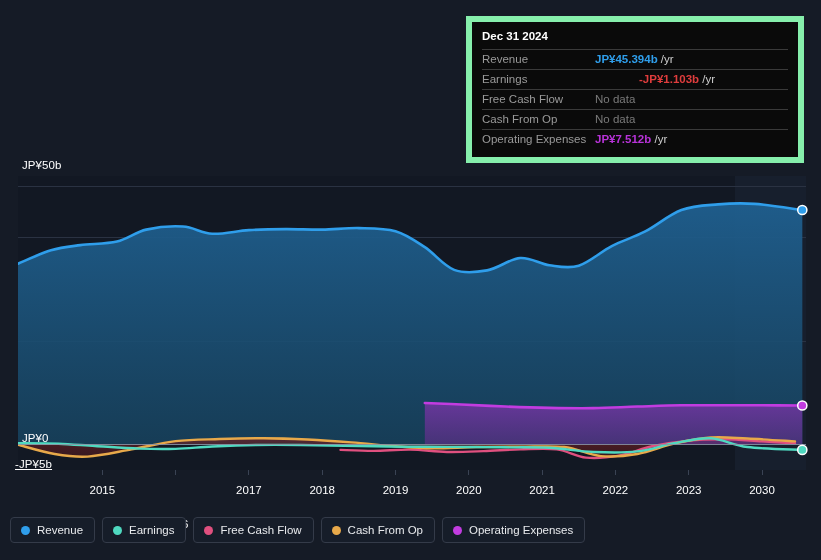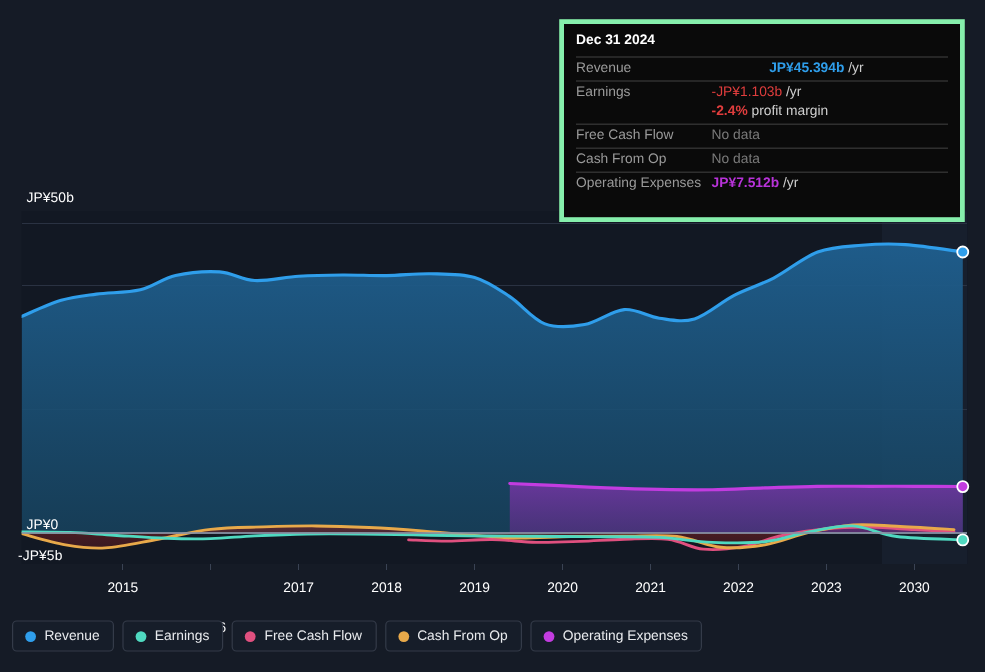--- a/index.html
+++ b/index.html
@@ -19,42 +19,42 @@
   
   .axis-label{
     position:absolute;
     font-size:11.5px;
     color:#ffffff;
     white-space:nowrap;
     letter-spacing:0.1px;
   }
   .y-top{left:22px;top:159px;text-align:right;}
   .y-zero{left:22px;top:432px;}
-  .y-neg{left:15px;top:458px;}
+  .y-neg{left:15px;top:458px;text-decoration:underline;}
 
   .x-axis{
     position:absolute;left:0;top:484px;width:665px;height:20px;
   }
   .x-tick{
     position:absolute;
     font-size:11.5px;
     color:#ffffff;
     transform:translateX(-50%);
     white-space:nowrap;
   }
 
   
   .tooltip{
     position:absolute;
     left:466px;top:16px;
     width:338px;
     background:#0a0a0a;
-    border:4px solid #86efac;
+    border:6px solid #86efac;
     box-sizing:border-box;
-    padding:7px 10px 18px 10px;
+    padding:7px 10px 8px 10px;
     font-size:11px;
   }
   .tt-title{
     font-size:11.5px;
     font-weight:bold;
     color:#ffffff;
     padding:1px 0 7px 0;
   }
   .tt-row{
     display:flex;
@@ -68,22 +68,22 @@
     width:113px;
     color:#9a9a9a;
     font-size:11.5px;
     flex:0 0 113px;
   }
   .tt-val{
     font-size:11.5px;
     color:#cfcfcf;
     white-space:nowrap;
   }
-  .v-rev{color:#2f9eeb;font-weight:bold;margin-left:48px;}
-  .v-earn{color:#e03d3d;font-weight:normal;}
+  .v-rev{color:#2f9eeb;font-weight:bold;}
+  .v-earn{color:#e03d3d;font-weight:bold;margin-left:44px;}
   .v-margin{color:#e03d3d;font-weight:bold;}
   .v-opex{color:#b833d9;font-weight:bold;}
   .v-nodata{color:#7a7a7a;}
   .suffix{color:#cfcfcf;font-weight:normal;}
 
   
   .legend{
     position:absolute;
     left:10px;top:517px;
     display:flex;
@@ -200,24 +200,20 @@
     <div class="tt-title">Dec 31 2024</div>
     <div id="tt-rows">
         <div class="tt-row">
           <div class="tt-key">Revenue</div>
           <div class="tt-val"><span class="v-rev">JP¥45.394b</span><span class="suffix"> /yr</span></div>
         </div>
         <div class="tt-row">
           <div class="tt-key">Earnings</div>
           <div class="tt-val"><span class="v-earn">-JP¥1.103b</span><span class="suffix"> /yr</span></div>
         </div>
-        <div class="tt-row no-rule">
-          <div class="tt-key"></div>
-          <div class="tt-val"><span class="v-margin">-2.4%</span><span class="suffix"> profit margin</span></div>
-        </div>
         <div class="tt-row">
           <div class="tt-key">Free Cash Flow</div>
           <div class="tt-val"><span class="v-nodata">No data</span></div>
         </div>
         <div class="tt-row">
           <div class="tt-key">Cash From Op</div>
           <div class="tt-val"><span class="v-nodata">No data</span></div>
         </div>
         <div class="tt-row">
           <div class="tt-key">Operating Expenses</div>

